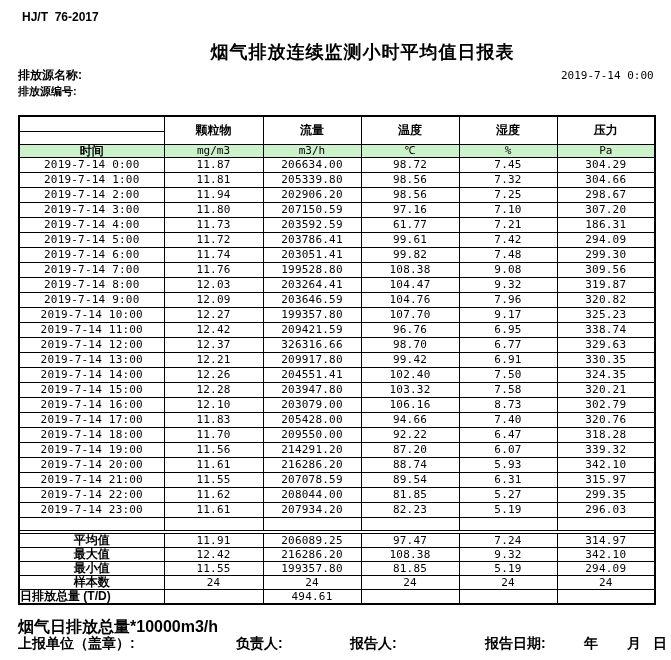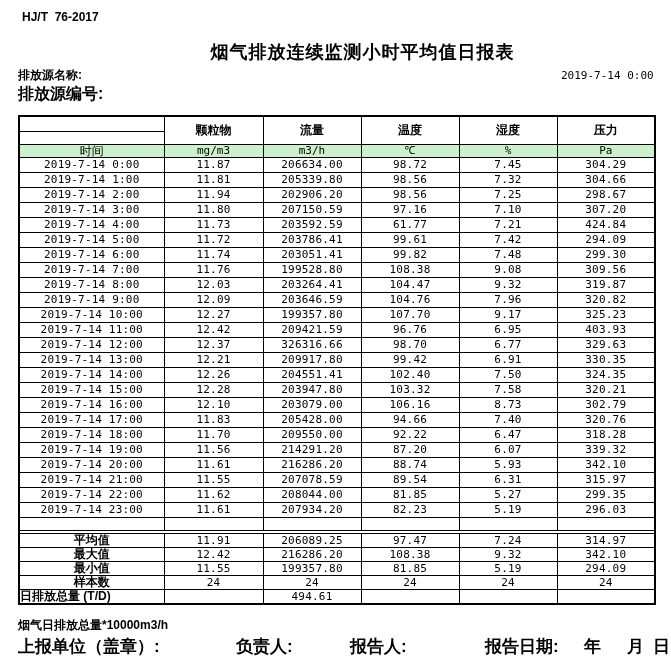--- a/index.html
+++ b/index.html
@@ -4,50 +4,50 @@
 <style>
   html,body{margin:0;padding:0;background:#fff;}
   .page{
     position:relative;width:671px;height:660px;background:#ffffff;color:#000;
     font-family:"Liberation Sans",sans-serif;overflow:hidden;
   }
   .std{position:absolute;left:22px;top:10px;font-size:12px;font-weight:bold;white-space:pre;}
   .title{position:absolute;left:0;top:40px;width:671px;text-align:center;padding-left:54px;box-sizing:border-box;
     font-size:18px;font-weight:bold;letter-spacing:1px;}
   .src-name{position:absolute;left:18px;top:67px;font-size:12px;font-weight:bold;text-align:center;}
-  .src-code{position:absolute;left:18px;top:84px;font-size:16px;font-weight:bold;}
+  .src-code{position:absolute;left:18px;top:84px;font-size:11px;font-weight:bold;}
   .datetime{position:absolute;left:561px;top:69px;font-size:11px;font-family:"DejaVu Sans Mono",monospace;}
 
   table.report{
     position:absolute;left:18px;top:115px;width:636px;
     border-collapse:collapse;table-layout:fixed;
     border:2px solid #000;
   }
   table.report td{
     border:1px solid #000;padding:0;margin:0;overflow:hidden;white-space:nowrap;
     text-align:center;vertical-align:middle;line-height:1;
   }
   tr.h1{height:15px;padding-left:20px;}
   tr.h2{height:13px;}
   td.colhead{font-size:12px;font-weight:bold;}
   tr.unit{height:13px;}
-  td.timehead{font-size:12px;font-weight:normal;}
+  td.timehead{font-size:12px;font-weight:bold;}
   td.unitcell{font-size:11px;font-family:"DejaVu Sans Mono",monospace;}
   tbody.rows tr{height:15px;}
   td.t{font-size:11px;font-family:"DejaVu Sans Mono",monospace;letter-spacing:0.2px;}
   td.n{font-size:11px;font-family:"DejaVu Sans Mono",monospace;letter-spacing:0.2px;}
   tr.empty{height:13px;}
   tr.sep td{border:none;height:2px;font-size:0;line-height:0;padding:0;}
   tbody.summary tr{height:14px;}
   tbody.summary tr:last-child{height:15px;}
   td.lbl{font-size:12px;font-weight:bold;}
   td.lbl.left{text-align:left;white-space:pre;}
 
-  .foot-note{position:absolute;left:18px;top:617px;font-size:12px;font-weight:bold;}
-  .foot-line{position:absolute;left:0;top:635px;width:671px;height:16px;font-size:17px;font-weight:bold;}
+  .foot-note{position:absolute;left:18px;top:617px;font-size:16px;font-weight:bold;}
+  .foot-line{position:absolute;left:0;top:635px;width:671px;height:16px;font-size:14px;font-weight:bold;}
   .foot-line span{position:absolute;top:0;}
   .f-unit{left:18px;}
   .f-resp{left:236px;}
   .f-reporter{left:350px;}
   .f-rdate{left:485px;}
   .f-year{left:584px;}
   .f-month{left:627px;}
   .f-day{left:653px;}
 </style>
 </head>
@@ -123,21 +123,21 @@
           <td class="n">97.16</td>
           <td class="n">7.10</td>
           <td class="n">307.20</td>
         </tr>
         <tr>
           <td class="t">2019-7-14 4:00</td>
           <td class="n">11.73</td>
           <td class="n">203592.59</td>
           <td class="n">61.77</td>
           <td class="n">7.21</td>
-          <td class="n">424.84</td>
+          <td class="n">186.31</td>
         </tr>
         <tr>
           <td class="t">2019-7-14 5:00</td>
           <td class="n">11.72</td>
           <td class="n">203786.41</td>
           <td class="n">99.61</td>
           <td class="n">7.42</td>
           <td class="n">294.09</td>
         </tr>
         <tr>
@@ -179,21 +179,21 @@
           <td class="n">107.70</td>
           <td class="n">9.17</td>
           <td class="n">325.23</td>
         </tr>
         <tr>
           <td class="t">2019-7-14 11:00</td>
           <td class="n">12.42</td>
           <td class="n">209421.59</td>
           <td class="n">96.76</td>
           <td class="n">6.95</td>
-          <td class="n">403.93</td>
+          <td class="n">338.74</td>
         </tr>
         <tr>
           <td class="t">2019-7-14 12:00</td>
           <td class="n">12.37</td>
           <td class="n">326316.66</td>
           <td class="n">98.70</td>
           <td class="n">6.77</td>
           <td class="n">329.63</td>
         </tr>
         <tr>

